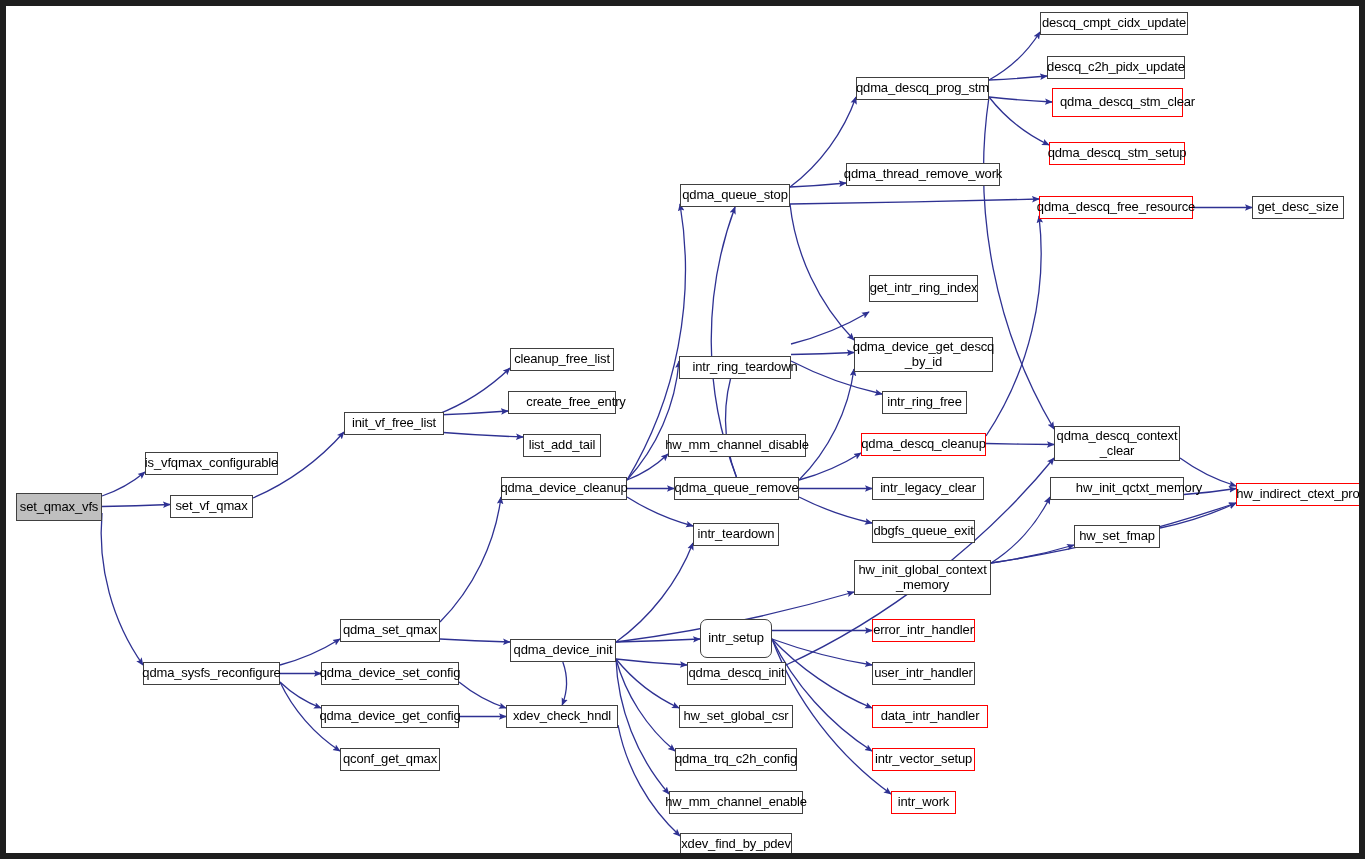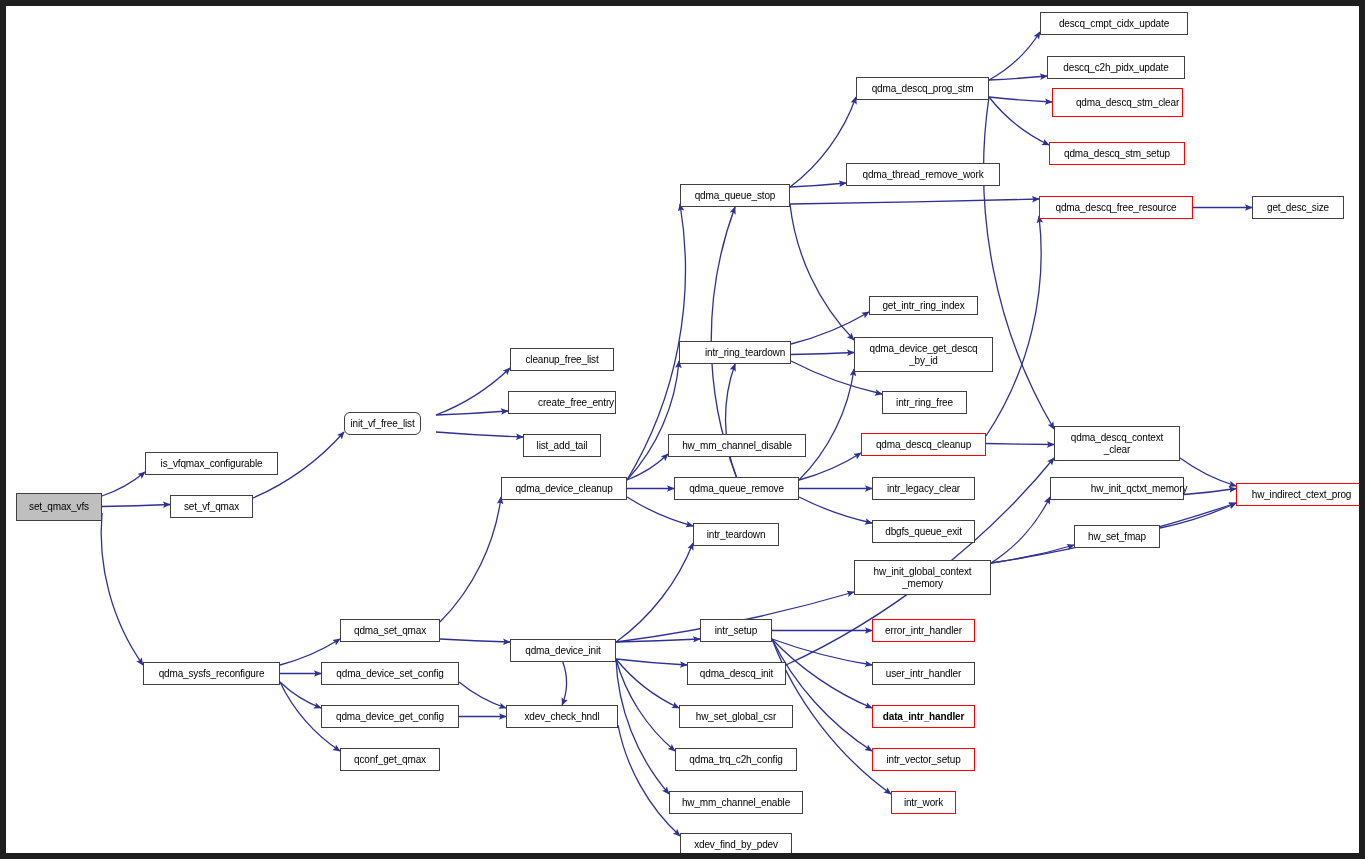--- a/index.html
+++ b/index.html
@@ -32,21 +32,21 @@
     height: 847px;
     pointer-events: none;
   }
   .node {
     position: absolute;
     box-sizing: border-box;
     background: #ffffff;
     border: 1px solid #404040;
     color: #000000;
     font-family: "Liberation Sans", sans-serif;
-    font-size: 10px;
+    font-size: 13px;
     line-height: 1.12;
     display: flex;
     align-items: center;
     justify-content: center;
     text-align: center;
     white-space: pre;
     letter-spacing: -0.15px;
     cursor: pointer;
   }
   .node.red {
@@ -131,56 +131,56 @@
           <path d="M 766,633 C 789.2036398959755,694.0212054992189 832.0436398959754,749.8212054992189 885,788" marker-end="url(#ah)"></path>
           <path d="M 780,659 C 881.0707150567077,612.582568285979 977.5507150567078,538.0625682859791 1048,452" marker-end="url(#ah)"></path>
           <path d="M 612,719 C 620.1141732431297,761.0695608912249 642.4341732431296,801.029560891225 674,830" marker-end="url(#ah)"></path>
         </g>
     </svg>
     <div id="node-layer">
         <div class="node current" style="left: 10px; top: 487px; width: 86px; height: 28px;">set_qmax_vfs</div>
         <div class="node" style="left: 139px; top: 446px; width: 133px; height: 23px;">is_vfqmax_configurable</div>
         <div class="node" style="left: 164px; top: 489px; width: 83px; height: 23px;">set_vf_qmax</div>
         <div class="node" style="left: 137px; top: 656px; width: 137px; height: 23px;">qdma_sysfs_reconfigure</div>
-        <div class="node" style="left: 338px; top: 406px; width: 77px; height: 23px; border-radius: 6px;">init_vf_free_list</div>
+        <div class="node" style="left: 338px; top: 406px; width: 100px; height: 23px;">init_vf_free_list</div>
         <div class="node" style="left: 504px; top: 342px; width: 104px; height: 23px;">cleanup_free_list</div>
         <div class="node" style="left: 502px; top: 385px; width: 108px; height: 23px; padding-left: 28px;">create_free_entry</div>
         <div class="node" style="left: 517px; top: 428px; width: 78px; height: 23px;">list_add_tail</div>
         <div class="node" style="left: 334px; top: 613px; width: 100px; height: 23px;">qdma_set_qmax</div>
         <div class="node" style="left: 315px; top: 656px; width: 138px; height: 23px;">qdma_device_set_config</div>
         <div class="node" style="left: 315px; top: 699px; width: 138px; height: 23px;">qdma_device_get_config</div>
         <div class="node" style="left: 334px; top: 742px; width: 100px; height: 23px;">qconf_get_qmax</div>
         <div class="node" style="left: 495px; top: 471px; width: 126px; height: 23px;">qdma_device_cleanup</div>
         <div class="node" style="left: 504px; top: 633px; width: 106px; height: 23px;">qdma_device_init</div>
         <div class="node" style="left: 500px; top: 699px; width: 112px; height: 23px;">xdev_check_hndl</div>
         <div class="node" style="left: 674px; top: 178px; width: 110px; height: 23px;">qdma_queue_stop</div>
-        <div class="node" style="left: 673px; top: 335px; width: 112px; height: 23px; padding-left: 20px;">intr_ring_teardown</div>
+        <div class="node" style="left: 673px; top: 350px; width: 112px; height: 23px; padding-left: 20px;">intr_ring_teardown</div>
         <div class="node" style="left: 662px; top: 428px; width: 138px; height: 23px;">hw_mm_channel_disable</div>
         <div class="node" style="left: 668px; top: 471px; width: 125px; height: 23px;">qdma_queue_remove</div>
         <div class="node" style="left: 687px; top: 517px; width: 86px; height: 23px;">intr_teardown</div>
-        <div class="node" style="left: 694px; top: 613px; width: 72px; height: 23px;">intr_setup</div>
+        <div class="node" style="left: 694px; top: 613px; width: 72px; height: 39px; border-radius: 7px;">intr_setup</div>
         <div class="node" style="left: 681px; top: 656px; width: 99px; height: 23px;">qdma_descq_init</div>
         <div class="node" style="left: 673px; top: 699px; width: 114px; height: 23px;">hw_set_global_csr</div>
         <div class="node" style="left: 669px; top: 742px; width: 122px; height: 23px;">qdma_trq_c2h_config</div>
         <div class="node" style="left: 663px; top: 785px; width: 134px; height: 23px;">hw_mm_channel_enable</div>
         <div class="node" style="left: 674px; top: 827px; width: 112px; height: 23px;">xdev_find_by_pdev</div>
         <div class="node" style="left: 850px; top: 71px; width: 133px; height: 23px;">qdma_descq_prog_stm</div>
         <div class="node" style="left: 840px; top: 157px; width: 154px; height: 23px;">qdma_thread_remove_work</div>
-        <div class="node" style="left: 863px; top: 290px; width: 109px; height: 19px;">get_intr_ring_index</div>
+        <div class="node" style="left: 863px; top: 269px; width: 109px; height: 27px;">get_intr_ring_index</div>
         <div class="node" style="left: 848px; top: 331px; width: 139px; height: 35px;">qdma_device_get_descq
 _by_id</div>
         <div class="node" style="left: 876px; top: 385px; width: 85px; height: 23px;">intr_ring_free</div>
         <div class="node red" style="left: 855px; top: 427px; width: 125px; height: 23px;">qdma_descq_cleanup</div>
-        <div class="node" style="left: 866px; top: 471px; width: 103px; height: 23px; text-align: center;">intr_legacy_clear</div>
+        <div class="node" style="left: 866px; top: 471px; width: 112px; height: 23px; text-align: center;">intr_legacy_clear</div>
         <div class="node" style="left: 866px; top: 514px; width: 103px; height: 23px;">dbgfs_queue_exit</div>
         <div class="node" style="left: 848px; top: 554px; width: 137px; height: 35px;">hw_init_global_context
 _memory</div>
         <div class="node red" style="left: 866px; top: 613px; width: 103px; height: 23px;">error_intr_handler</div>
         <div class="node" style="left: 866px; top: 656px; width: 103px; height: 23px;">user_intr_handler</div>
-        <div class="node red" style="left: 866px; top: 699px; width: 103px; height: 23px; font-weight: bold;">data_intr_handler</div>
+        <div class="node red" style="left: 866px; top: 699px; width: 116px; height: 23px;">data_intr_handler</div>
         <div class="node red" style="left: 866px; top: 742px; width: 103px; height: 23px;">intr_vector_setup</div>
         <div class="node red" style="left: 885px; top: 785px; width: 65px; height: 23px;">intr_work</div>
         <div class="node" style="left: 1034px; top: 6px; width: 148px; height: 23px;">descq_cmpt_cidx_update</div>
         <div class="node" style="left: 1041px; top: 50px; width: 138px; height: 23px;">descq_c2h_pidx_update</div>
         <div class="node red" style="left: 1046px; top: 82px; width: 131px; height: 29px; padding-left: 20px;">qdma_descq_stm_clear</div>
         <div class="node red" style="left: 1043px; top: 136px; width: 136px; height: 23px;">qdma_descq_stm_setup</div>
         <div class="node red" style="left: 1033px; top: 190px; width: 154px; height: 23px;">qdma_descq_free_resource</div>
         <div class="node" style="left: 1246px; top: 190px; width: 92px; height: 23px;">get_desc_size</div>
         <div class="node" style="left: 1048px; top: 420px; width: 126px; height: 35px;">qdma_descq_context
 _clear</div>

